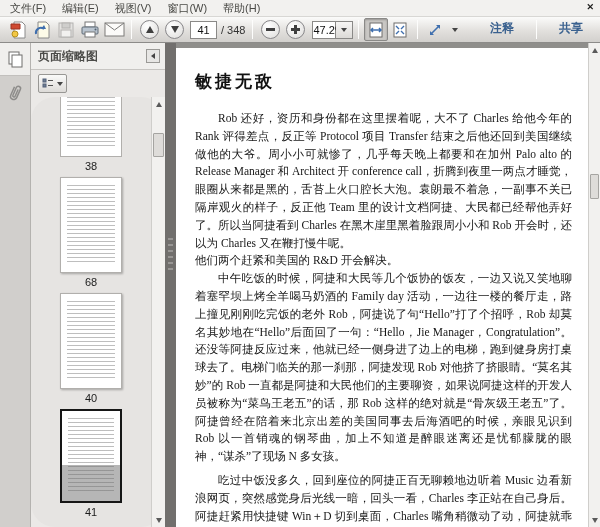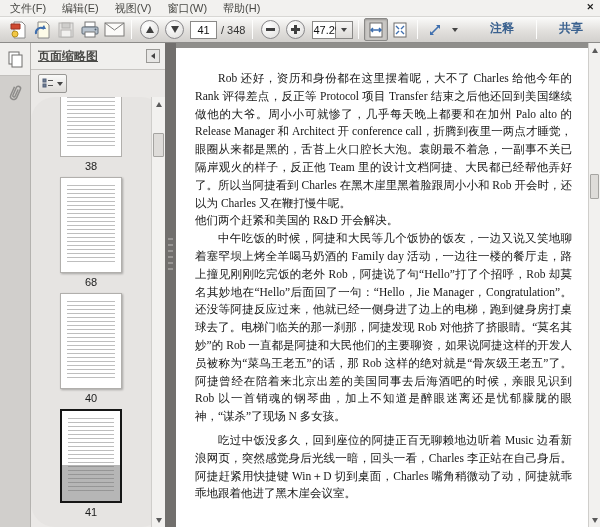--- a/index.html
+++ b/index.html
@@ -38,21 +38,21 @@
   
   .content { flex:1; display:flex; min-height:0; }
 
   
   .navstrip { width:31px; background:#d1cfcc; border-right:1px solid #b4b2af; display:flex; flex-direction:column; align-items:stretch; }
   .nav-btn { height:33px; display:flex; align-items:center; justify-content:center; }
   .nav-btn.active { background:#f0efed; border-bottom:1px solid #c2c0bd; }
 
   
   .sidebar { width:134px; background:#ebe9e7; display:flex; flex-direction:column; }
-  .sb-header { height:27px; flex:0 0 auto; display:flex; align-items:center; padding:0 5px 0 7px; font-size:12px; font-weight:bold; color:#4c4c49; background:#f0efed; border-bottom:1px solid #c7c5c2;text-decoration:underline; }
+  .sb-header { height:27px; flex:0 0 auto; display:flex; align-items:center; padding:0 5px 0 7px; font-size:12px; font-weight:bold; color:#4c4c49; background:#f0efed; border-bottom:1px solid #c7c5c2; }
   .collapse-btn { margin-left:auto; width:14px; height:14px; border:1px solid #9a9996; background:#e7e6e4; display:flex; align-items:center; justify-content:center; }
   .tri-left { width:0; height:0; border-top:3px solid transparent; border-bottom:3px solid transparent; border-right:4px solid #444; }
   .sb-options { height:27px; flex:0 0 auto; display:flex; align-items:center; padding:0 7px; background:#ebe9e7; }
   .options-btn { width:29px; height:19px; border:1px solid #989794; border-radius:2px; background:linear-gradient(#fafaf9,#dddbd8); display:flex; align-items:center; justify-content:center; gap:3px; }
 
   .thumbs-wrap { flex:1; position:relative; background:#e6e4e2; min-height:0;border-radius:24px; }
   .thumbs-col { position:absolute; left:0; right:14px; top:0; bottom:0; overflow:hidden; display:flex; flex-direction:column; align-items:center; }
   .thumb-clip { height:60px; overflow:hidden; display:flex; align-items:flex-end; flex:0 0 auto; }
   .thumb-page { width:62px; height:96px; background:#fff; border:1px solid #b1afac; box-shadow:1px 1px 2px rgba(0,0,0,.28); position:relative; flex:0 0 auto; }
   .thumb-page::before { content:""; position:absolute; left:6px; right:6px; top:7px; bottom:8px;
@@ -284,20 +284,21 @@
               <span class="sb-tri-down"></span>
             </span>
         </div>
       </div>
     </div>
 
     <div class="splitter"></div>
 
     <div class="docarea">
       <div class="doc-page">
+        <div class="doc-title">敏捷无敌</div>
         <div class="doc-body">
           <div class="para indent">Rob 还好，资历和身份都在这里摆着呢，大不了 Charles 给他今年的 Rank 评得差点，反正等 Protocol 项目 Transfer 结束之后他还回到美国继续做他的大爷。周小小可就惨了，几乎每天晚上都要和在加州 Palo alto 的 Release Manager 和 Architect 开 conference call，折腾到夜里一两点才睡觉，眼圈从来都是黑的，舌苔上火口腔长大泡。袁朗最不着急，一副事不关已隔岸观火的样子，反正他 Team 里的设计文档阿捷、大民都已经帮他弄好了。所以当阿捷看到 Charles 在黑木崖里黑着脸跟周小小和 Rob 开会时，还以为 Charles 又在鞭打慢牛呢。</div>
           <div class="para">他们两个赶紧和美国的 R&amp;D 开会解决。</div>
           <div class="para indent">中午吃饭的时候，阿捷和大民等几个饭协的饭友，一边又说又笑地聊着塞罕坝上烤全羊喝马奶酒的 Family day 活动，一边往一楼的餐厅走，路上撞见刚刚吃完饭的老外 Rob，阿捷说了句“Hello”打了个招呼，Rob 却莫名其妙地在“Hello”后面回了一句：“Hello，Jie Manager，Congratulation”。还没等阿捷反应过来，他就已经一侧身进了边上的电梯，跑到健身房打桌球去了。电梯门临关的那一刹那，阿捷发现 Rob 对他挤了挤眼睛。“莫名其妙”的 Rob 一直都是阿捷和大民他们的主要聊资，如果说阿捷这样的开发人员被称为“菜鸟王老五”的话，那 Rob 这样的绝对就是“骨灰级王老五”了。阿捷曾经在陪着来北京出差的美国同事去后海酒吧的时候，亲眼见识到 Rob 以一首销魂的钢琴曲，加上不知道是醉眼迷离还是忧郁朦胧的眼神，“谋杀”了现场 N 多女孩。</div>
           <div class="para indent gap">吃过中饭没多久，回到座位的阿捷正百无聊赖地边听着 Music 边看新浪网页，突然感觉身后光线一暗，回头一看，Charles 李正站在自己身后。阿捷赶紧用快捷键 Win＋D 切到桌面，Charles 嘴角稍微动了动，阿捷就乖乖地跟着他进了黑木崖会议室。</div>
         </div>
       </div>
 
       <div class="scrollbar doc-scrollbar">
         <span class="sb-arrow top">

